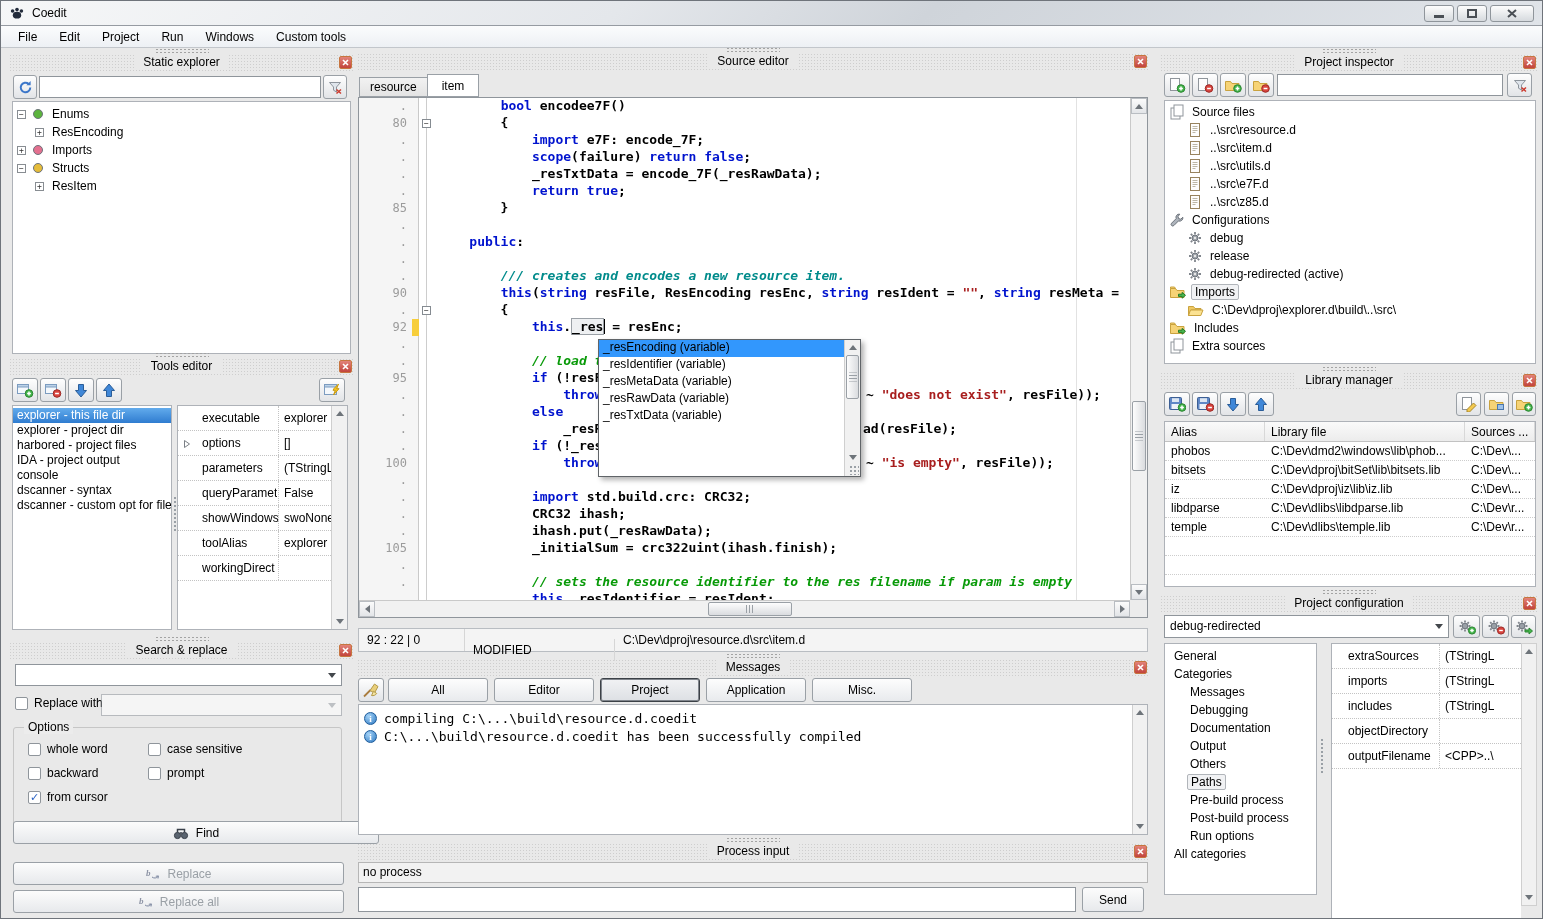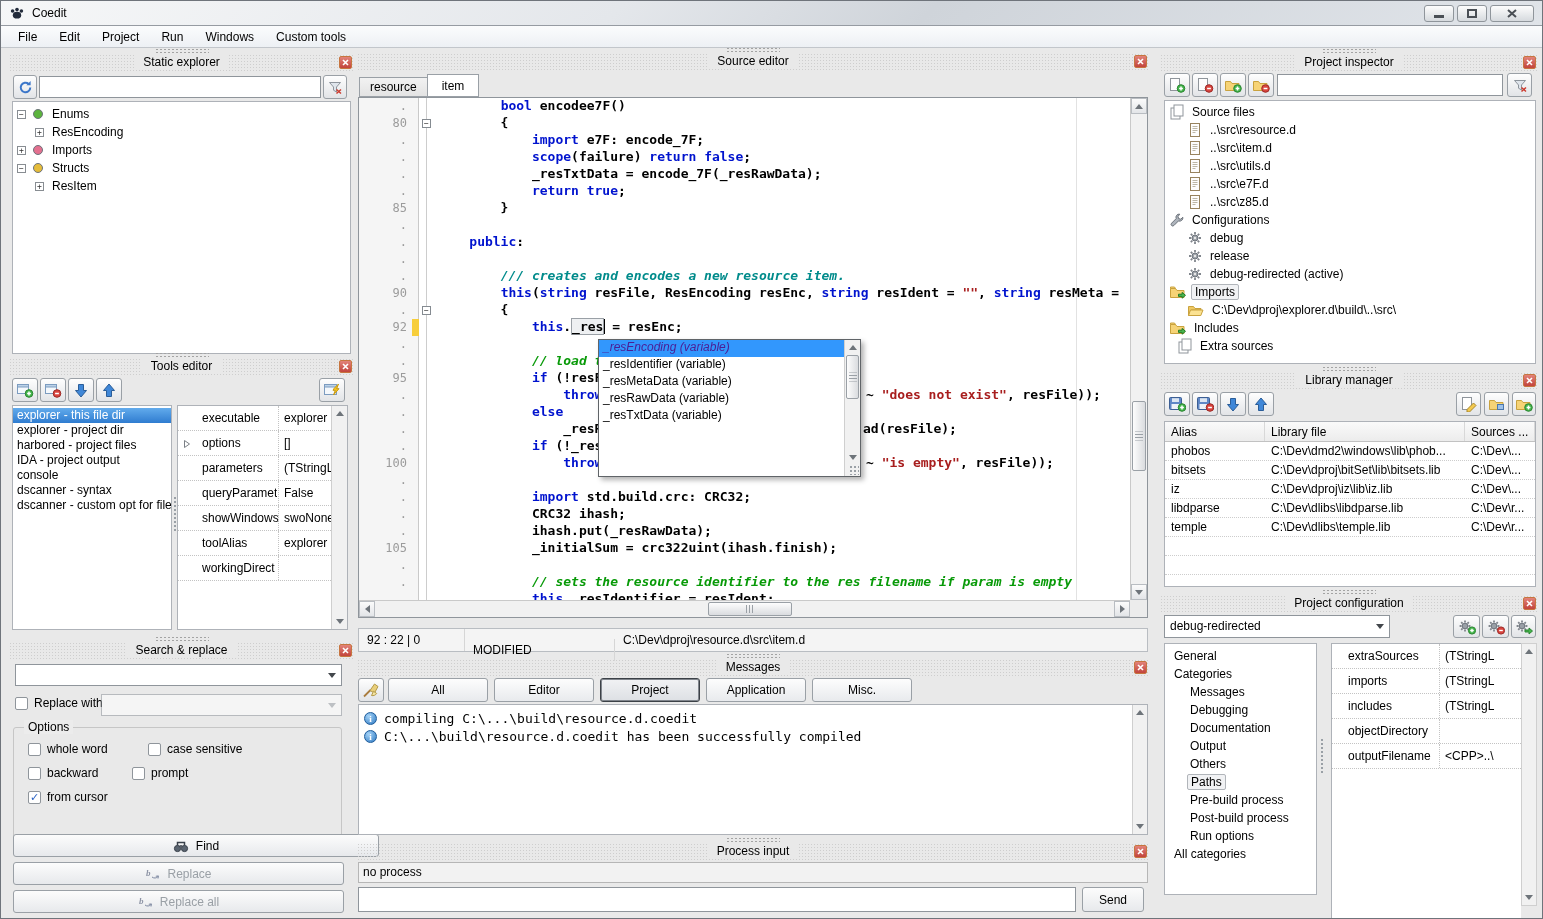--- a/index.html
+++ b/index.html
@@ -72,21 +72,21 @@
 .ct{position:absolute;left:79px;white-space:pre;}
 .rf{white-space:pre;}
 .tk-k{color:#0013ce;}
 .tk-p{color:#000;}
 .tk-s{color:#a81e1e;}
 .tk-c{color:#089a08;font-style:italic;}
 .tk-d{color:#008b8b;font-style:italic;}
 .tk-b{background:#eef0f2;border:1px solid #9aa0a6;box-shadow:2px 0 0 -1px #000;}
 #cpopup{position:absolute;left:239px;top:241px;width:263px;height:138px;background:#fff;border:1px solid #606468;box-shadow:3px 3px 5px rgba(0,0,0,.3);z-index:5;}
 .citem{height:17px;line-height:17px;padding-left:4px;margin-right:16px;font:12px "Liberation Sans",sans-serif;white-space:nowrap;overflow:hidden;}
-.citem.sel{background:#3297fd;color:#4c1d95;font-style:italic;}
+.citem.sel{background:#3297fd;color:#000000;}
 .pscol{position:absolute;right:0;top:0;bottom:0;width:16px;background:#f1f1f1;border-left:1px solid #cfcfcf;}
 .sthumb{position:absolute;background:linear-gradient(90deg,#fdfdfd,#dadcdf);border:1px solid #9aa0a6;border-radius:2px;}
 .sthumb.h{background:linear-gradient(#fdfdfd,#dadcdf);}
 .sgripv{position:absolute;left:50%;top:50%;transform:translate(-50%,-50%);width:8px;height:9px;background-image:repeating-linear-gradient(180deg,#9aa0a6 0 1px,transparent 1px 3px);}
 .sgriph{position:absolute;left:50%;top:50%;transform:translate(-50%,-50%);width:9px;height:8px;background-image:repeating-linear-gradient(90deg,#9aa0a6 0 1px,transparent 1px 3px);}
 .pgripz{position:absolute;right:1px;bottom:1px;width:10px;height:10px;background-image:radial-gradient(#9aa0a6 1px,transparent 1.2px);background-size:4px 4px;}
 #vsb{position:absolute;right:0;top:0;bottom:17px;width:17px;background:#f1f1f1;border-left:1px solid #c9c9c9;}
 #hsb{position:absolute;left:0;right:17px;bottom:0;height:17px;background:#f1f1f1;border-top:1px solid #c9c9c9;}
 .sbtn{position:absolute;width:16px;height:16px;background:linear-gradient(#fbfbfb,#e3e5e8);border:1px solid #b9bdc2;display:flex;align-items:center;justify-content:center;}
 .sbar{position:absolute;left:1px;top:582px;width:790px;height:24px;background:#f4f4f4;border:1px solid #b9bdc2;display:flex;align-items:center;}
@@ -337,31 +337,31 @@
             <div>whole word</div>
           </div>
           <div class="chk" style="left: 134px; top: 14px;">
             <div class="cb"></div>
             <div>case sensitive</div>
           </div>
           <div class="chk" style="left: 14px; top: 38px;">
             <div class="cb"></div>
             <div>backward</div>
           </div>
-          <div class="chk" style="left: 118px; top: 38px; justify-content: center;">
+          <div class="chk" style="left: 134px; top: 38px; justify-content: center;">
             <div class="cb"></div>
             <div>prompt</div>
           </div>
           <div class="chk" style="left: 14px; top: 62px;">
             <div class="cb">✓</div>
             <div>from cursor</div>
           </div>
         </div>
     </div>
-    <div class="btn" style="left:4px;top:199px;width:366px;height:23px;">
+    <div class="btn" style="left:4px;top:186px;width:366px;height:23px;">
       <span>
           <svg width="16" height="14">
             <circle cx="4.5" cy="9.5" r="3.1" fill="#5a6470" stroke="#39404a"></circle>
             <circle cx="11.5" cy="9.5" r="3.1" fill="#5a6470" stroke="#39404a"></circle>
             <path d="M4.5 6.5V3.5h7v3M6.8 7h2.4" stroke="#39404a" stroke-width="1.5" fill="none"></path>
           </svg>
         </span>
       <span>Find</span>
     </div>
     <div class="btn disb" style="left:4px;top:227px;width:331px;height:23px;">
@@ -805,21 +805,21 @@
         <div class="trow" style="padding-left: 4px;">
           <div class="ticon">
             <svg width="18" height="16">
               <path d="M1.5 3h4l1 1.5h-5z" fill="#f6d376" stroke="#c9a23e"></path>
               <path d="M1.5 4.5h5l1.5 2h7v7H1.5z" fill="#f6d376" stroke="#c9a23e"></path>
               <path d="M9.5 10.2h3.6V8.4l3.4 2.9-3.4 2.9v-1.8H9.5z" fill="#49b84f" stroke="#237a28"></path>
             </svg>
           </div>
           <div class="tlab">Includes</div>
         </div>
-        <div class="trow" style="padding-left: 12px;">
+        <div class="trow" style="padding-left: 4px;">
           <div class="ticon">
             <svg width="16" height="16">
               <rect x="2" y="4" width="9" height="11" fill="#fff" stroke="#8f959b"></rect>
               <rect x="5" y="1" width="9" height="11" fill="#fff" stroke="#8f959b"></rect>
             </svg>
           </div>
           <div class="tlab">Extra sources</div>
         </div>
       </div>
   </div>
@@ -921,21 +921,21 @@
   <div class="panel" style="left:1159px;top:587px;width:378px;height:332px;">
     <div class="pgrip"></div>
     <div class="phead">
       <span class="t">Project configuration</span>
       <span class="hx">
           <svg width="7" height="7">
             <path d="M1 1l5 5M6 1l-5 5" stroke="#fff" stroke-width="1.6"></path>
           </svg>
         </span>
     </div>
-    <div class="combo" style="left:4px;top:27px;width:226px;height:23px;"><span>debug-redirected</span><span class="carw">
+    <div class="combo" style="left:4px;top:27px;width:285px;height:23px;"><span>debug-redirected</span><span class="carw">
           <span class="tri-d"></span>
         </span></div>
     <div class="tbtn" style="left:293px;top:27px;width:27px;height:23px;">
         <svg width="18" height="16">
           <g stroke="#81868d" stroke-width="1.8">
             <path d="M7 1.6v2M7 10.4v2M1.6 7h2M10.4 7h2M3.2 3.2l1.4 1.4M9.4 9.4l1.4 1.4M10.8 3.2L9.4 4.6M4.6 9.4L3.2 10.8"></path>
           </g>
           <circle cx="7" cy="7" r="2.8" fill="#9aa0a7" stroke="#6d737b"></circle>
           <circle cx="14" cy="11.5" r="3.6" fill="#43b54a" stroke="#2c8532"></circle>
           <path d="M14 9.7v3.6M12.2 11.5h3.6" stroke="#fff" stroke-width="1.4"></path>

